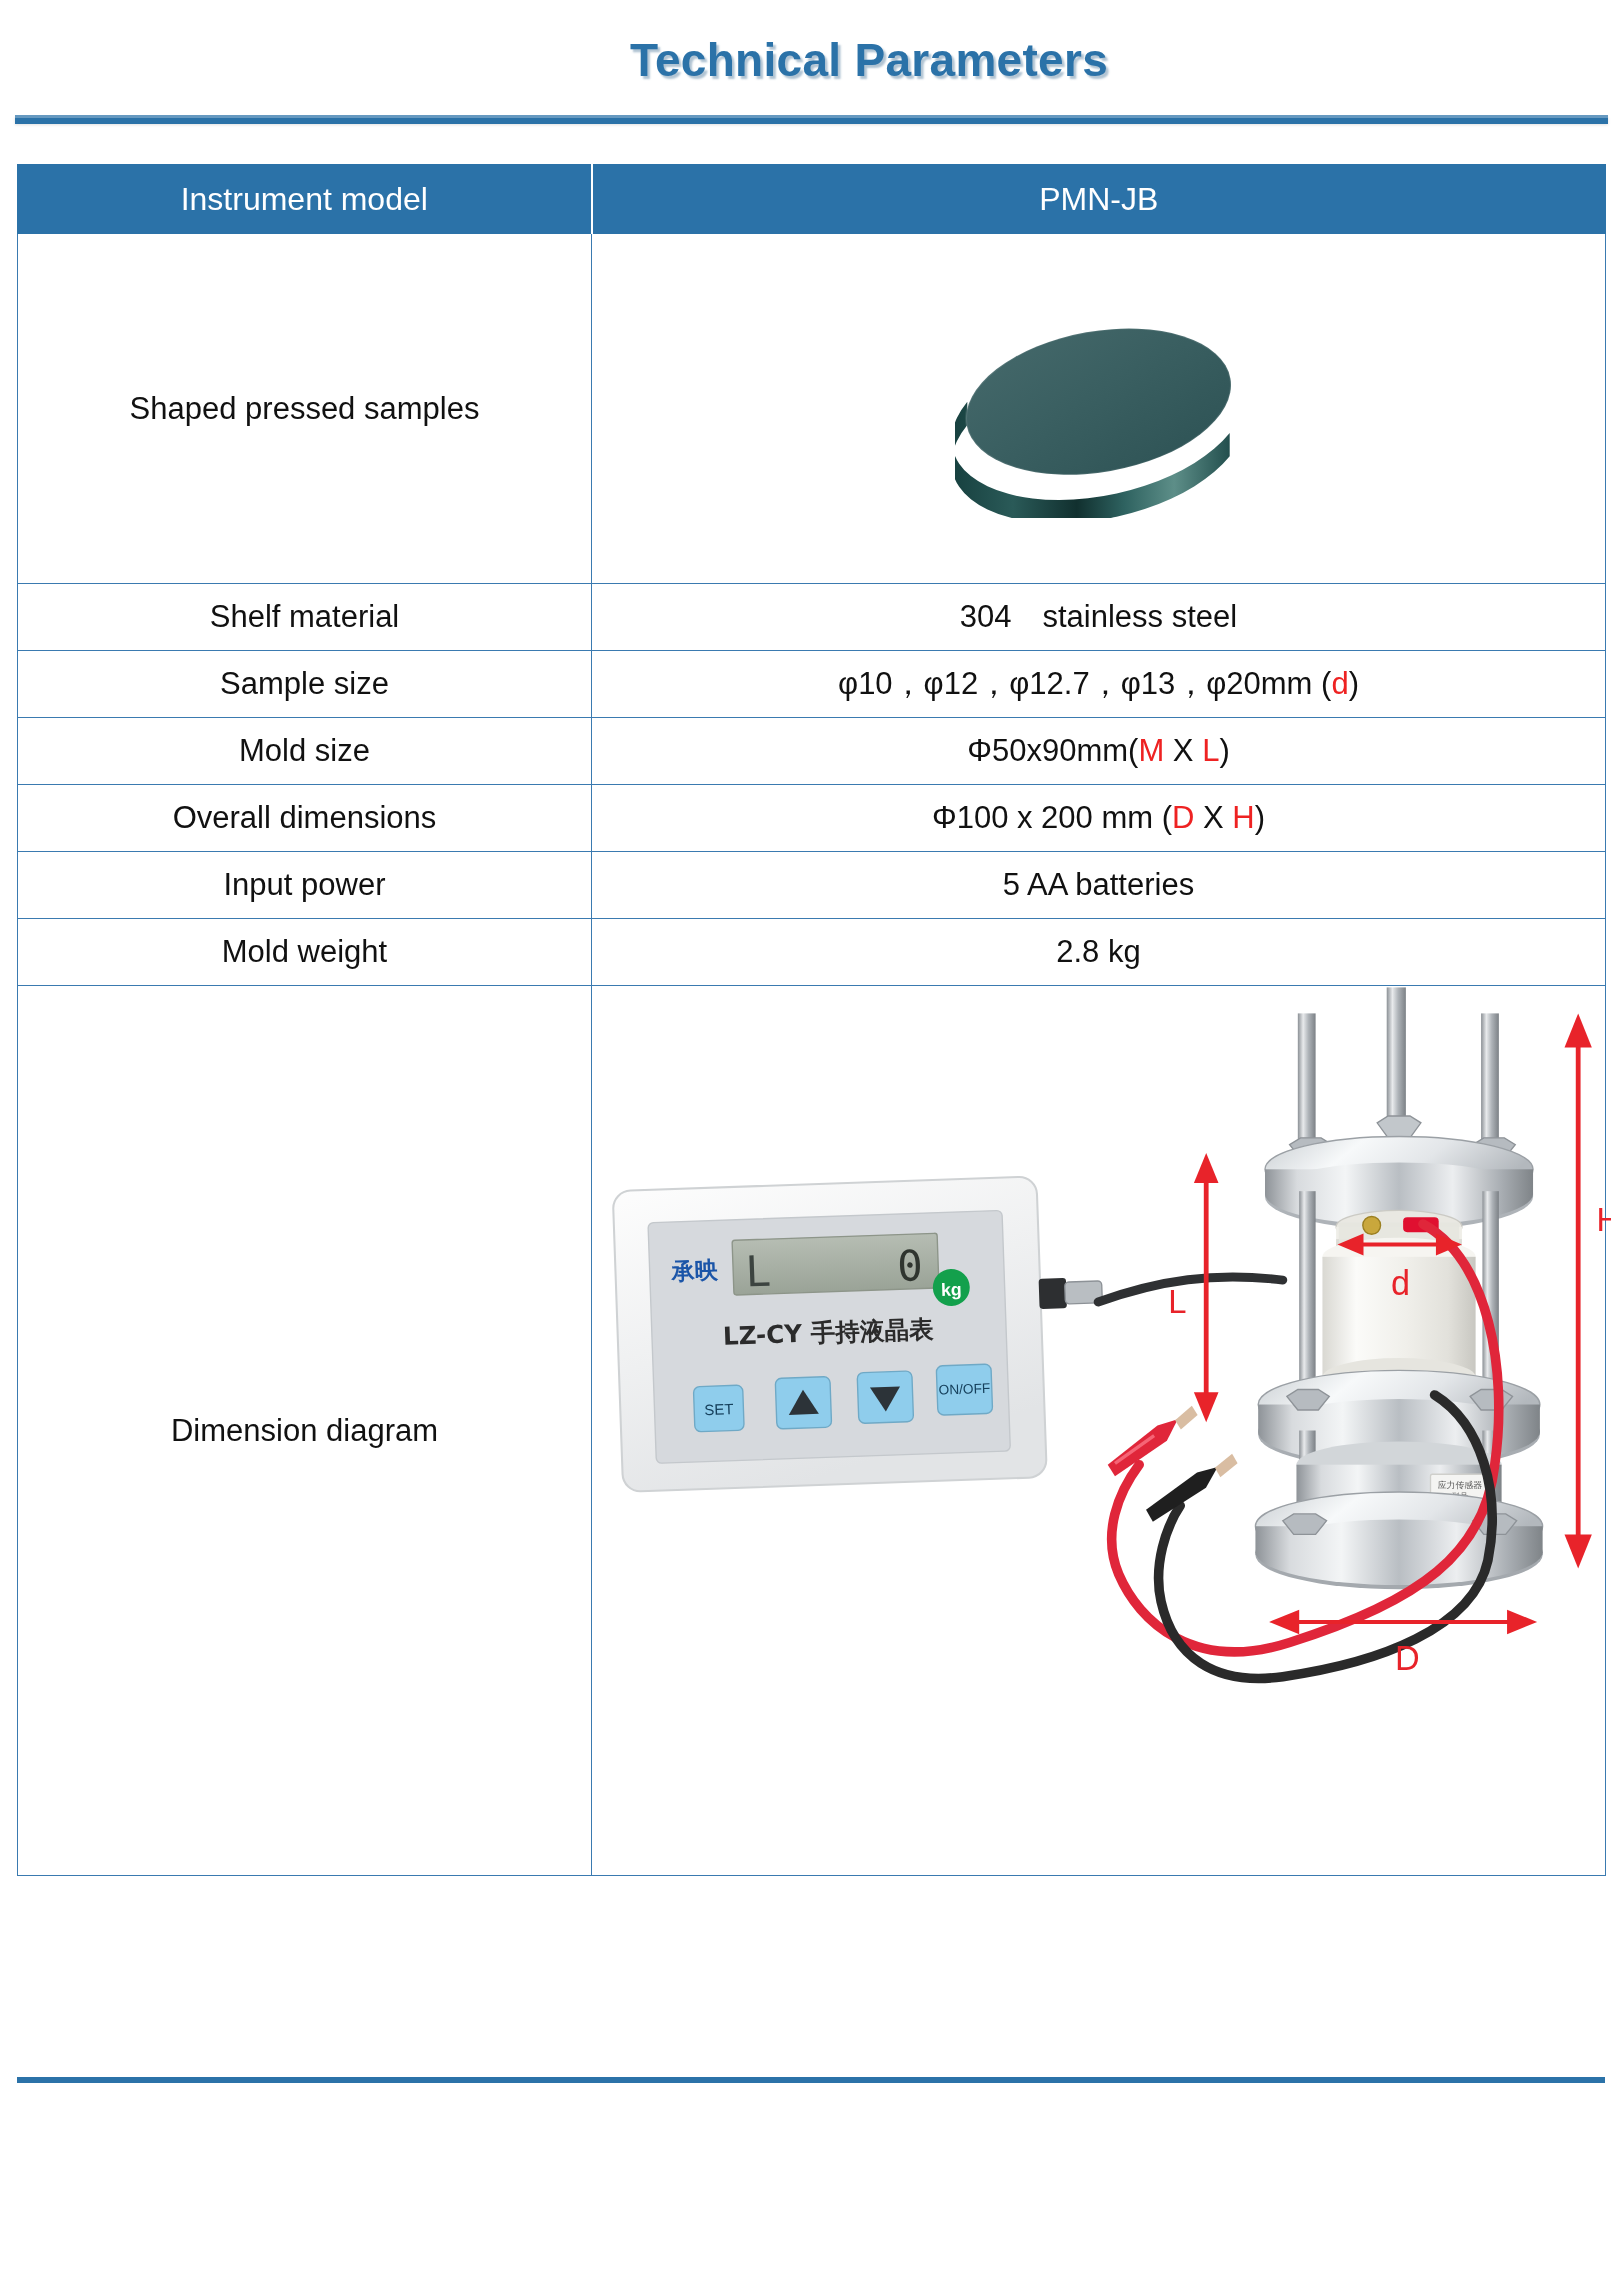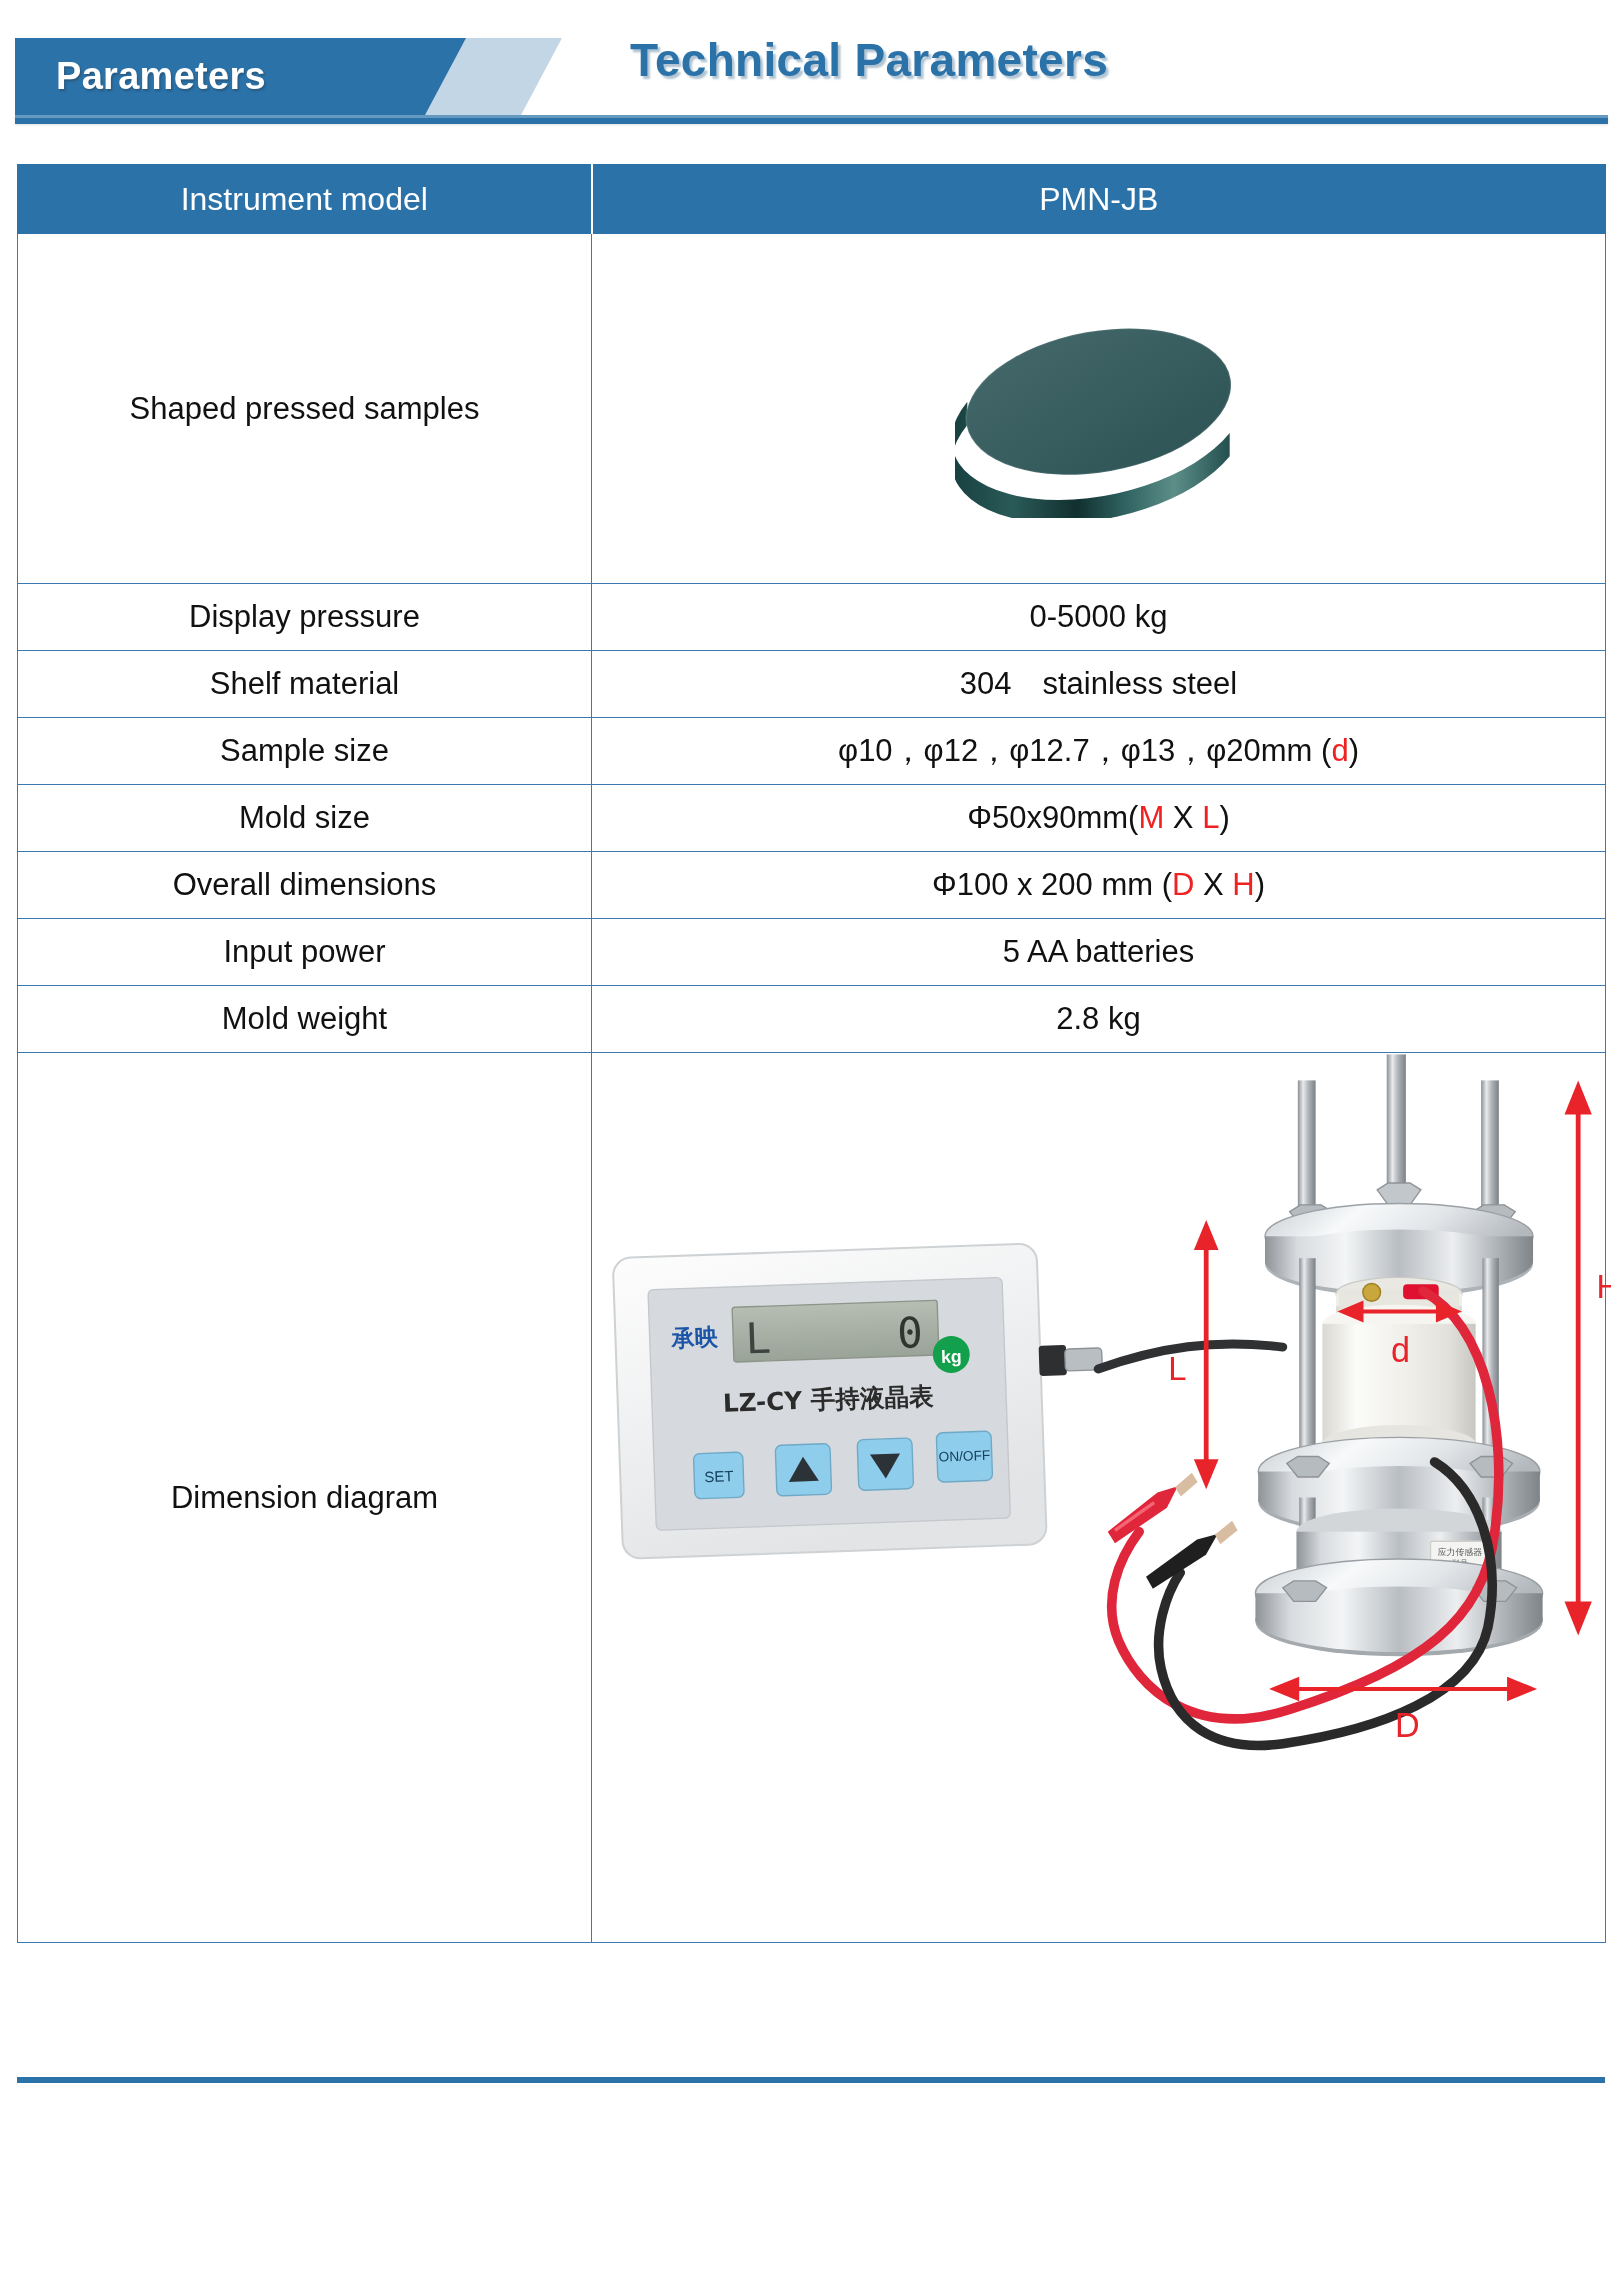--- a/index.html
+++ b/index.html
@@ -99,25 +99,20 @@
   
   .diagram-wrap{position:relative;width:100%;height:889px;}
   .diagram-svg{position:absolute;left:0;top:0;}
 </style>
 </head>
 <body>
 
 <div class="page">
 
   <div class="header">
-    <div class="tag-wrap">
-      <div class="tag-light"></div>
-      <div class="tag-dark"></div>
-      <div class="tag-dark-label">Parameters</div>
-    </div>
     <div class="main-title">Technical Parameters</div>
     <div class="header-rule"></div>
     <div class="header-rule-sheen"></div>
   </div>
 
   <table class="spec-table">
     <colgroup>
         <col class="c1">
         <col class="c2">
       </colgroup>
@@ -150,24 +145,20 @@
 
             <path d="M18,150 A200,105 -12 0,0 402,196 L402,230 A200,105 -12 0,1 18,184 Z" fill="url(#gSide)"></path>
 
             <ellipse cx="210" cy="150" rx="196" ry="103" transform="rotate(-10 210 150)" fill="url(#gTop)"></ellipse>
 
             <ellipse cx="210" cy="150" rx="196" ry="103" transform="rotate(-10 210 150)" fill="none" stroke="rgba(255,255,255,0.10)" stroke-width="3"></ellipse>
           </svg>
         </td>
       </tr>
 
-      <tr class="r-normal">
-        <td>Display pressure</td>
-        <td>0-5000 kg</td>
-      </tr>
 
       <tr class="r-normal">
         <td>Shelf material</td>
         <td>304 stainless steel</td>
       </tr>
 
 
 
       <tr class="r-normal">
         <td>Sample size</td>

